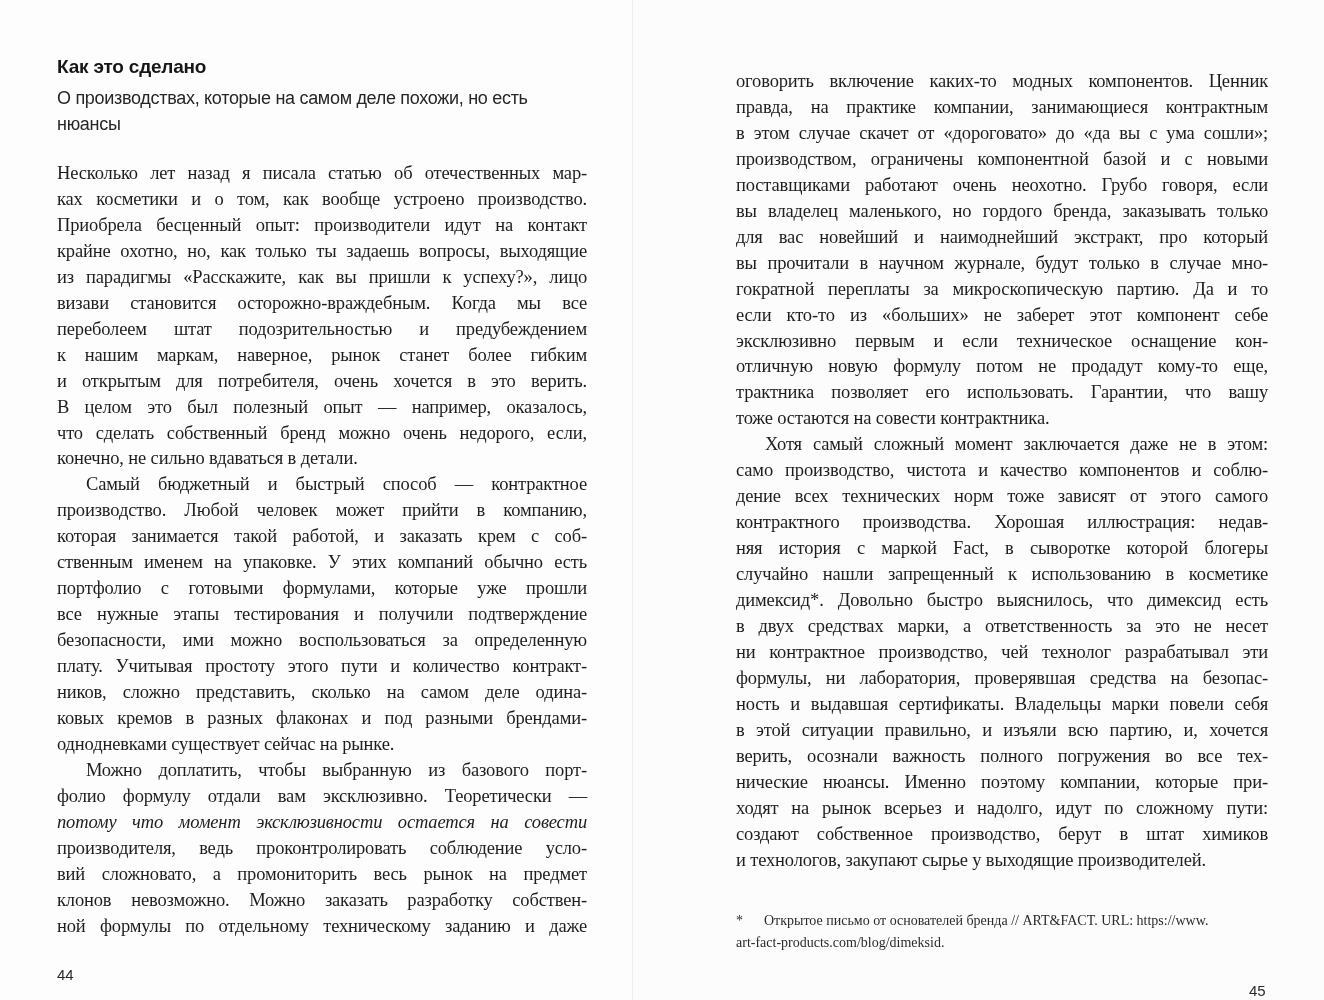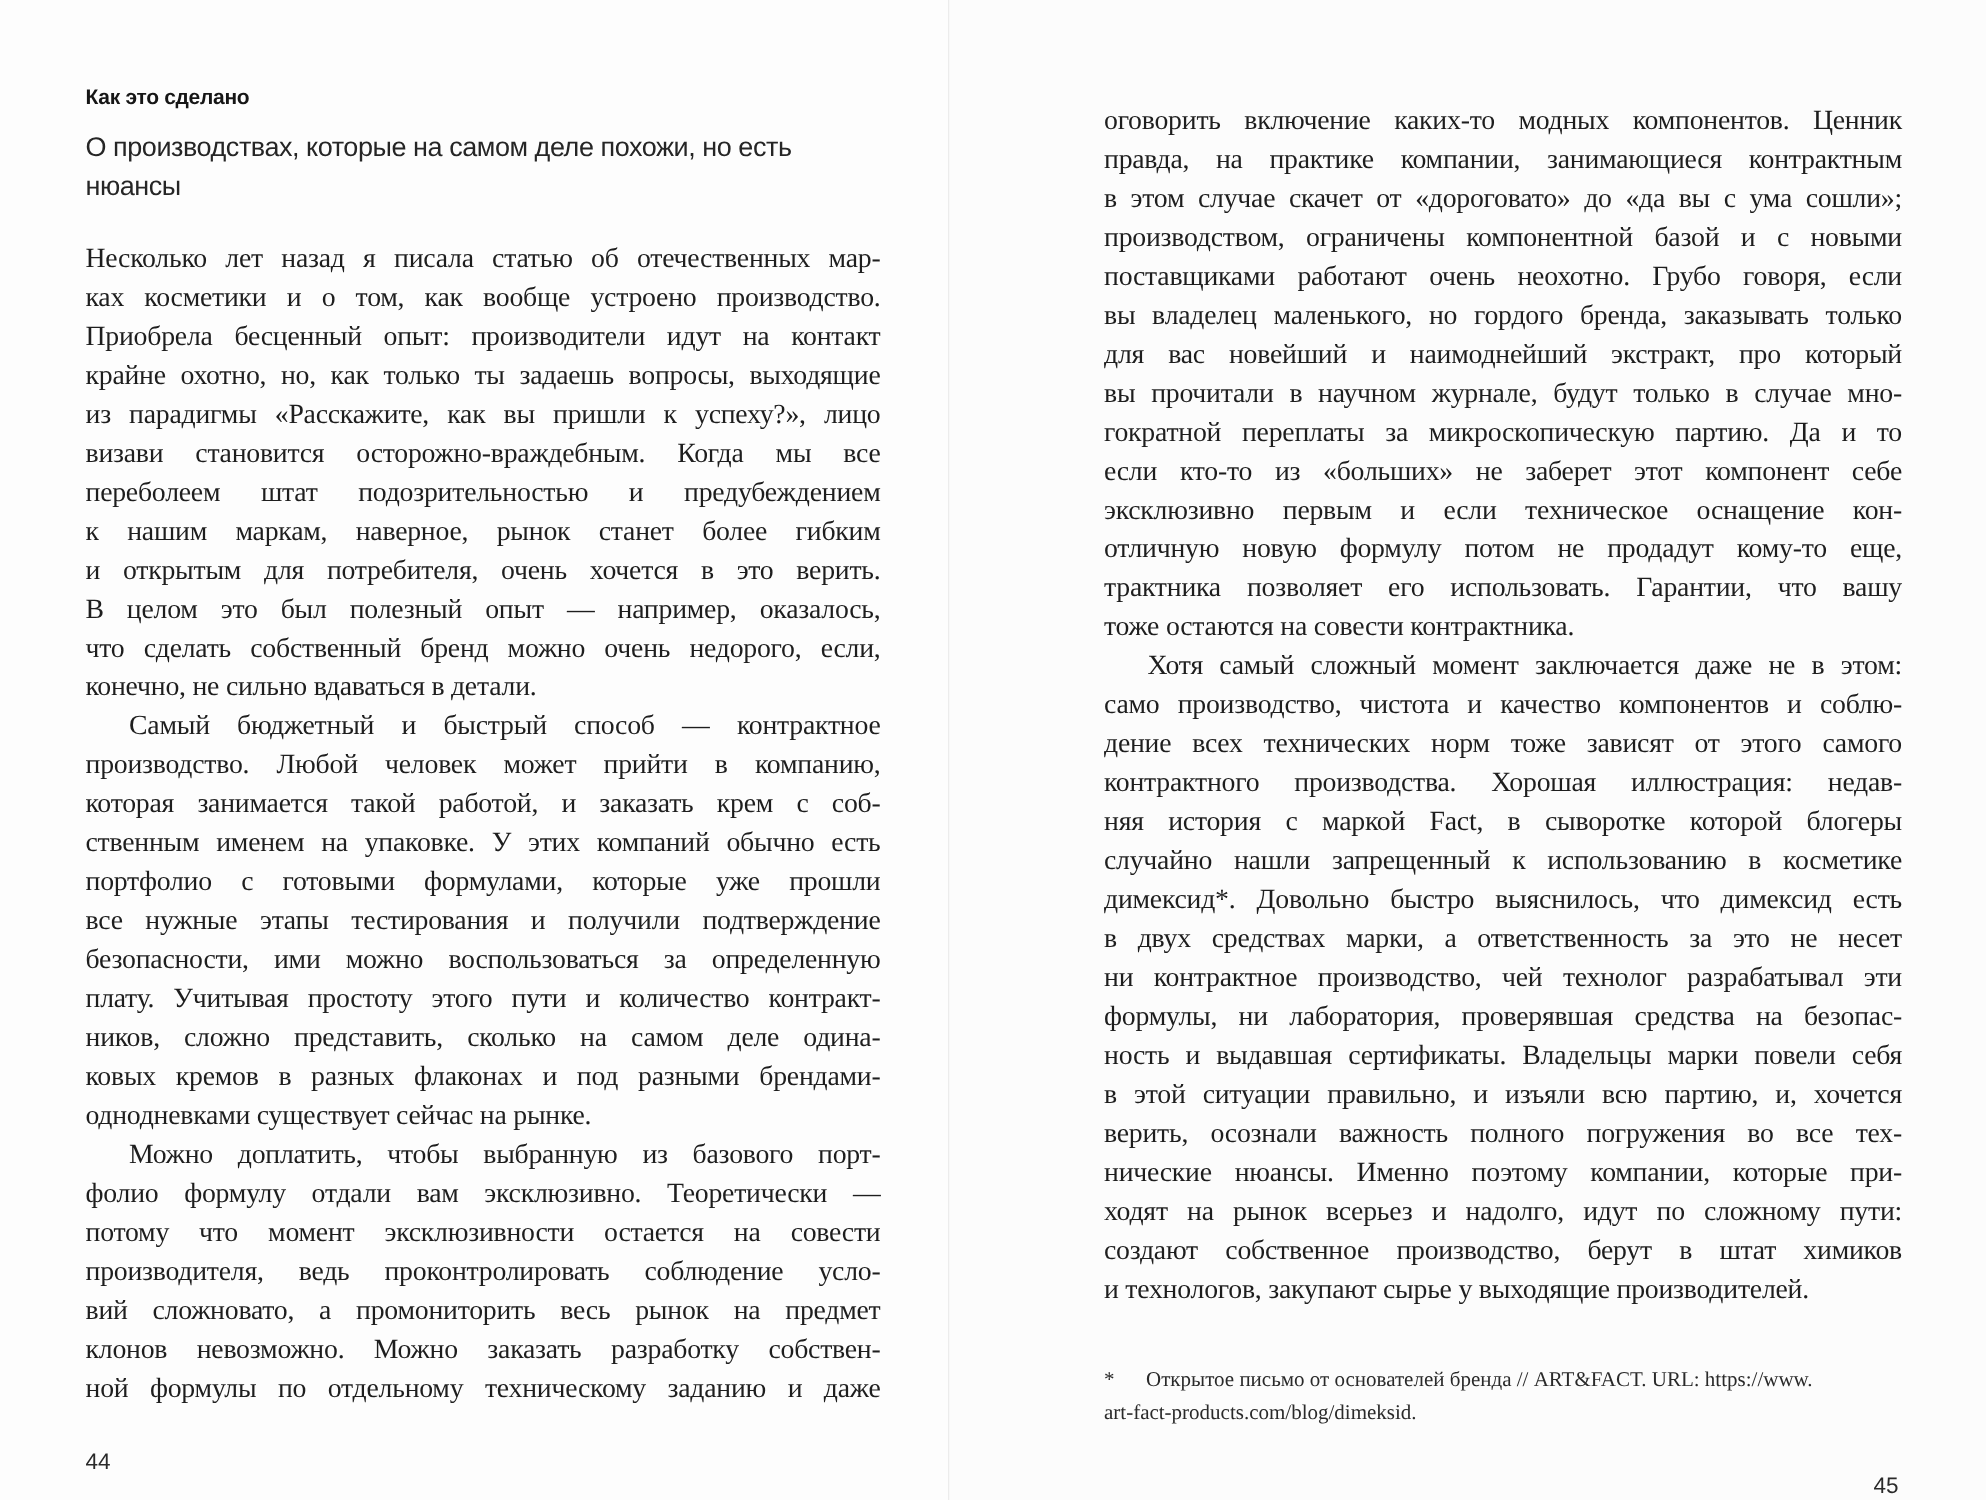--- a/index.html
+++ b/index.html
@@ -11,21 +11,21 @@
     position: relative;
   }
   .page { position: absolute; top: 0; height: 1000px; }
   .page-left { left: 0; width: 632px; background: #fdfdfd; }
   .page-right { left: 633px; width: 691px; background: #fcfcfc; }
   .gutter { position: absolute; left: 632px; top: 0; width: 1px; height: 1000px; background: #ececec; }
 
   .heading {
     position: absolute; left: 57px; top: 56px;
     font-family: "Liberation Sans", "DejaVu Sans", sans-serif;
-    font-weight: bold; font-size: 14px; color: #161616;
+    font-weight: bold; font-size: 19px; color: #161616;
     letter-spacing: -0.2px;
   }
   .subheading {
     position: absolute; left: 57px; top: 85px; width: 540px;
     font-family: "Liberation Sans", "DejaVu Sans", sans-serif;
     font-size: 18px; line-height: 26px; color: #262626;
     letter-spacing: -0.3px;
   }
   .col {
     position: absolute;
@@ -83,21 +83,21 @@
     <span class="line" style="display: block; text-align: left;"><span style="white-space: nowrap; word-spacing: 0px;">ственным именем на упаковке. У этих компаний обычно есть</span></span>
     <span class="line" style="display: block; text-align: left;"><span style="white-space: nowrap; word-spacing: 0px;">портфолио с готовыми формулами, которые уже прошли</span></span>
     <span class="line" style="display: block; text-align: left;"><span style="white-space: nowrap; word-spacing: 0px;">все нужные этапы тестирования и получили подтверждение</span></span>
     <span class="line" style="display: block; text-align: left;"><span style="white-space: nowrap; word-spacing: 0px;">безопасности, ими можно воспользоваться за определенную</span></span>
     <span class="line" style="display: block; text-align: left;"><span style="white-space: nowrap; word-spacing: 0px;">плату. Учитывая простоту этого пути и количество контракт-</span></span>
     <span class="line" style="display: block; text-align: left;"><span style="white-space: nowrap; word-spacing: 0px;">ников, сложно представить, сколько на самом деле одина-</span></span>
     <span class="line" style="display: block; text-align: left;"><span style="white-space: nowrap; word-spacing: 0px;">ковых кремов в разных флаконах и под разными брендами-</span></span>
     <span class="line last">однодневками существует сейчас на рынке.</span>
     <span class="line indent" style="display: block; text-align: left;"><span style="white-space: nowrap; word-spacing: 0px;">Можно доплатить, чтобы выбранную из базового порт-</span></span>
     <span class="line" style="display: block; text-align: left;"><span style="white-space: nowrap; word-spacing: 0px;">фолио формулу отдали вам эксклюзивно. Теоретически —</span></span>
-    <span class="line" style="display: block; text-align: left;"><span style="white-space: nowrap; word-spacing: 0px;">потому что момент эксклюзивности остается на совести</span></span>
+    <span class="line" style="display: block; text-align: left; font-style: italic;"><span style="white-space: nowrap; word-spacing: 0px;">потому что момент эксклюзивности остается на совести</span></span>
     <span class="line" style="display: block; text-align: left;"><span style="white-space: nowrap; word-spacing: 0px;">производителя, ведь проконтролировать соблюдение усло-</span></span>
     <span class="line" style="display: block; text-align: left;"><span style="white-space: nowrap; word-spacing: 0px;">вий сложновато, а промониторить весь рынок на предмет</span></span>
     <span class="line" style="display: block; text-align: left;"><span style="white-space: nowrap; word-spacing: 0px;">клонов невозможно. Можно заказать разработку собствен-</span></span>
     <span class="line" style="display: block; text-align: left;"><span style="white-space: nowrap; word-spacing: 0px;">ной формулы по отдельному техническому заданию и даже</span></span>
   </div>
 <div class="col col-right" id="col-right">
     <span class="line" style="display: block; text-align: left;"><span style="white-space: nowrap; word-spacing: 0px;">оговорить включение каких-то модных компонентов. Ценник</span></span>
     <span class="line" style="display: block; text-align: left;"><span style="white-space: nowrap; word-spacing: 0px;">правда, на практике компании, занимающиеся контрактным</span></span>
     <span class="line" style="display: block; text-align: left;"><span style="white-space: nowrap; word-spacing: 0px;">в этом случае скачет от «дороговато» до «да вы с ума сошли»;</span></span>
     <span class="line" style="display: block; text-align: left;"><span style="white-space: nowrap; word-spacing: 0px;">производством, ограничены компонентной базой и с новыми</span></span>

